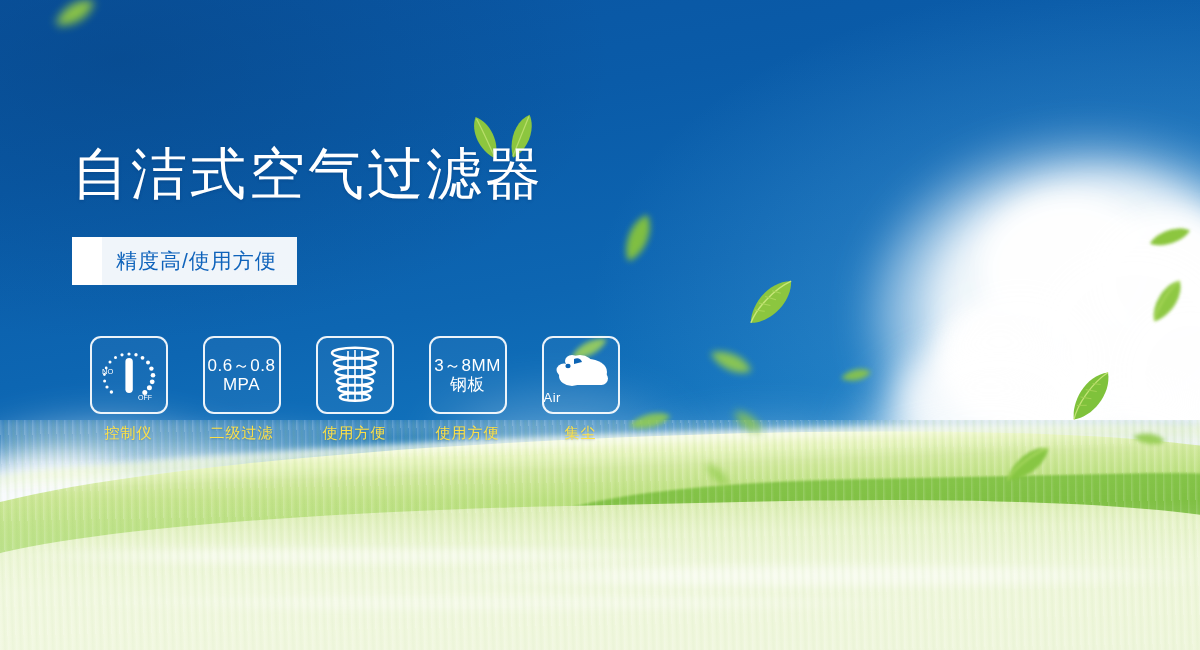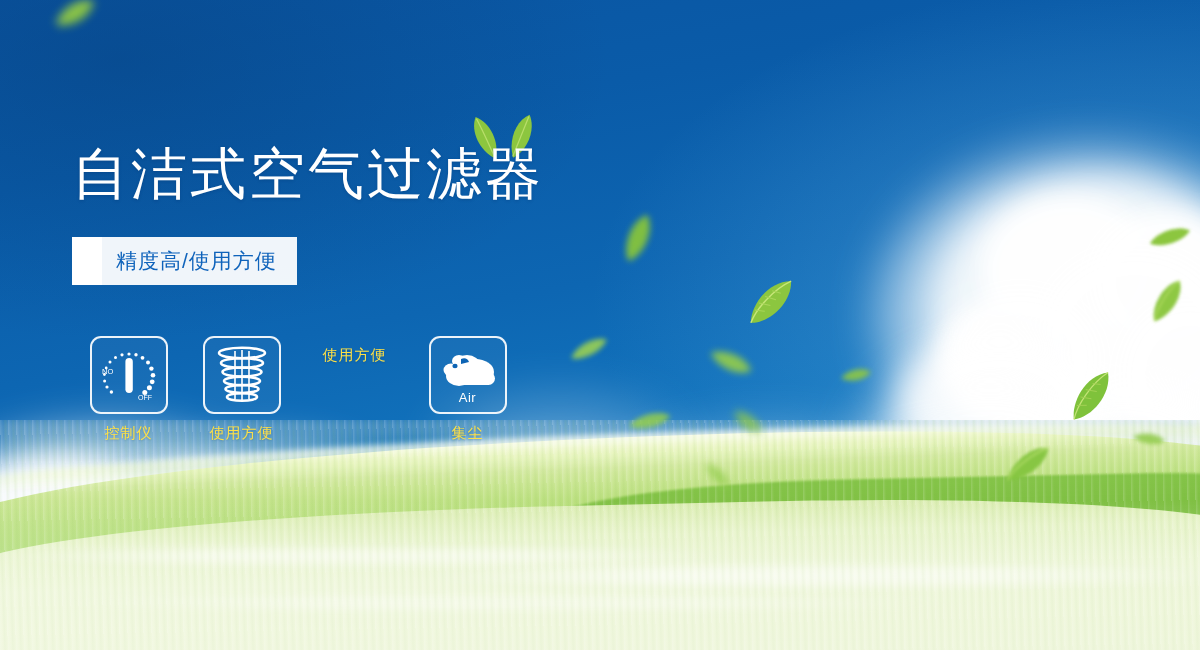--- a/index.html
+++ b/index.html
@@ -197,21 +197,21 @@
     color:#fde047;
     font-size:15px;
     letter-spacing:1px;
     white-space:nowrap;
     text-shadow:0 1px 2px rgba(0,40,90,0.2);
   }
 
   .air-word {
     position:absolute;
     bottom:7px; left:0; width:100%;
-    text-align:center;
+    text-align:left;
     color:#ffffff;
     font-size:13px;
     letter-spacing:0.5px;
   }
 </style>
 </head>
 <body>
 
 <div id="banner">
 
@@ -408,20 +408,29 @@
               <circle cx="48.8" cy="48.6" r="2.5"></circle>
               <rect x="29.4" y="14" width="7.4" height="35" rx="3.7"></rect>
             </g>
             <text x="6" y="30" fill="#ffffff" font-size="7.5" font-family="Liberation Sans, sans-serif">NO</text>
             <text x="42" y="56" fill="#ffffff" font-size="7" font-family="Liberation Sans, sans-serif">OFF</text>
           </svg>
         </div>
         <div class="feature-label">控制仪</div>
       </div>
 
+      <div class="feature">
+        <div class="feature-box">
+          <div class="feature-text">
+            <div>0.6～0.8</div>
+            <div>MPA</div>
+          </div>
+        </div>
+        <div class="feature-label">二级过滤</div>
+      </div>
 
       <div class="feature">
         <div class="feature-box">
           <svg width="60" height="62" viewBox="0 0 60 62">
             <g stroke="#ffffff" fill="none">
               <ellipse cx="30" cy="9" rx="23" ry="5.2" stroke-width="2.6"></ellipse>
               <ellipse cx="30" cy="19" rx="21" ry="4.8" stroke-width="2.6"></ellipse>
               <ellipse cx="30" cy="28" rx="19.5" ry="4.5" stroke-width="2.6"></ellipse>
               <ellipse cx="30" cy="37" rx="18" ry="4.2" stroke-width="2.6"></ellipse>
               <ellipse cx="30" cy="45" rx="16.5" ry="4.0" stroke-width="2.6"></ellipse>
@@ -429,20 +438,26 @@
               <line x1="23" y1="7" x2="23" y2="55" stroke-width="1.6"></line>
               <line x1="30" y1="6" x2="30" y2="56" stroke-width="1.6"></line>
               <line x1="37" y1="7" x2="37" y2="55" stroke-width="1.6"></line>
             </g>
           </svg>
         </div>
         <div class="feature-label">使用方便</div>
       </div>
 
       <div class="feature">
+        <div class="feature-box">
+          <div class="feature-text">
+            <div>3～8MM</div>
+            <div>钢板</div>
+          </div>
+        </div>
         <div class="feature-label">使用方便</div>
       </div>
 
       <div class="feature">
         <div class="feature-box">
           <svg width="62" height="46" viewBox="0 0 62 46" style="margin-bottom:12px;">
             <g fill="#ffffff">
               <ellipse cx="38" cy="26" rx="19" ry="13"></ellipse>
               <ellipse cx="22" cy="30" rx="13" ry="10"></ellipse>
               <ellipse cx="30" cy="19" rx="13" ry="10"></ellipse>

